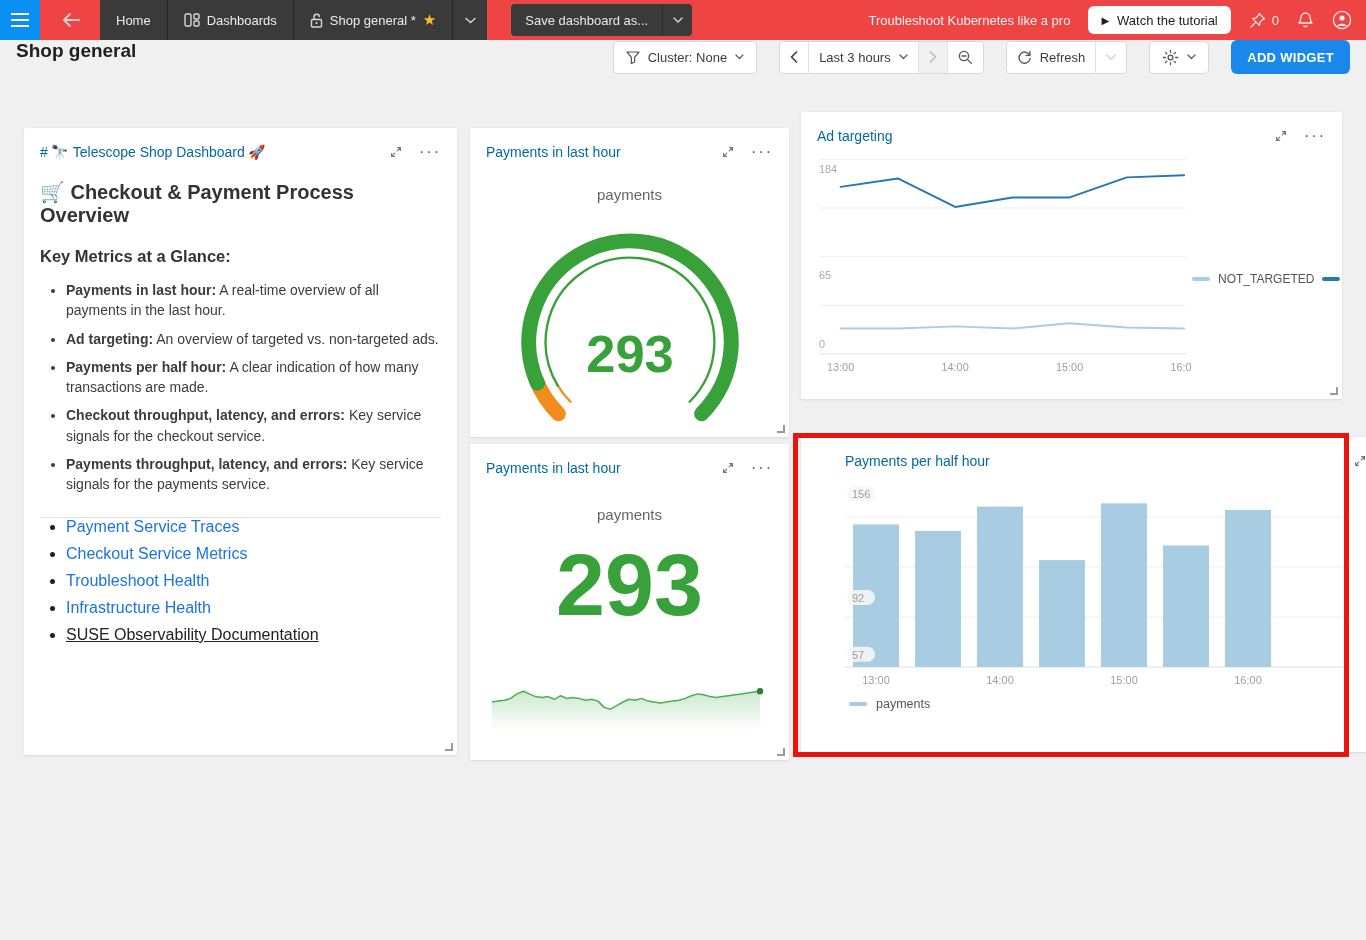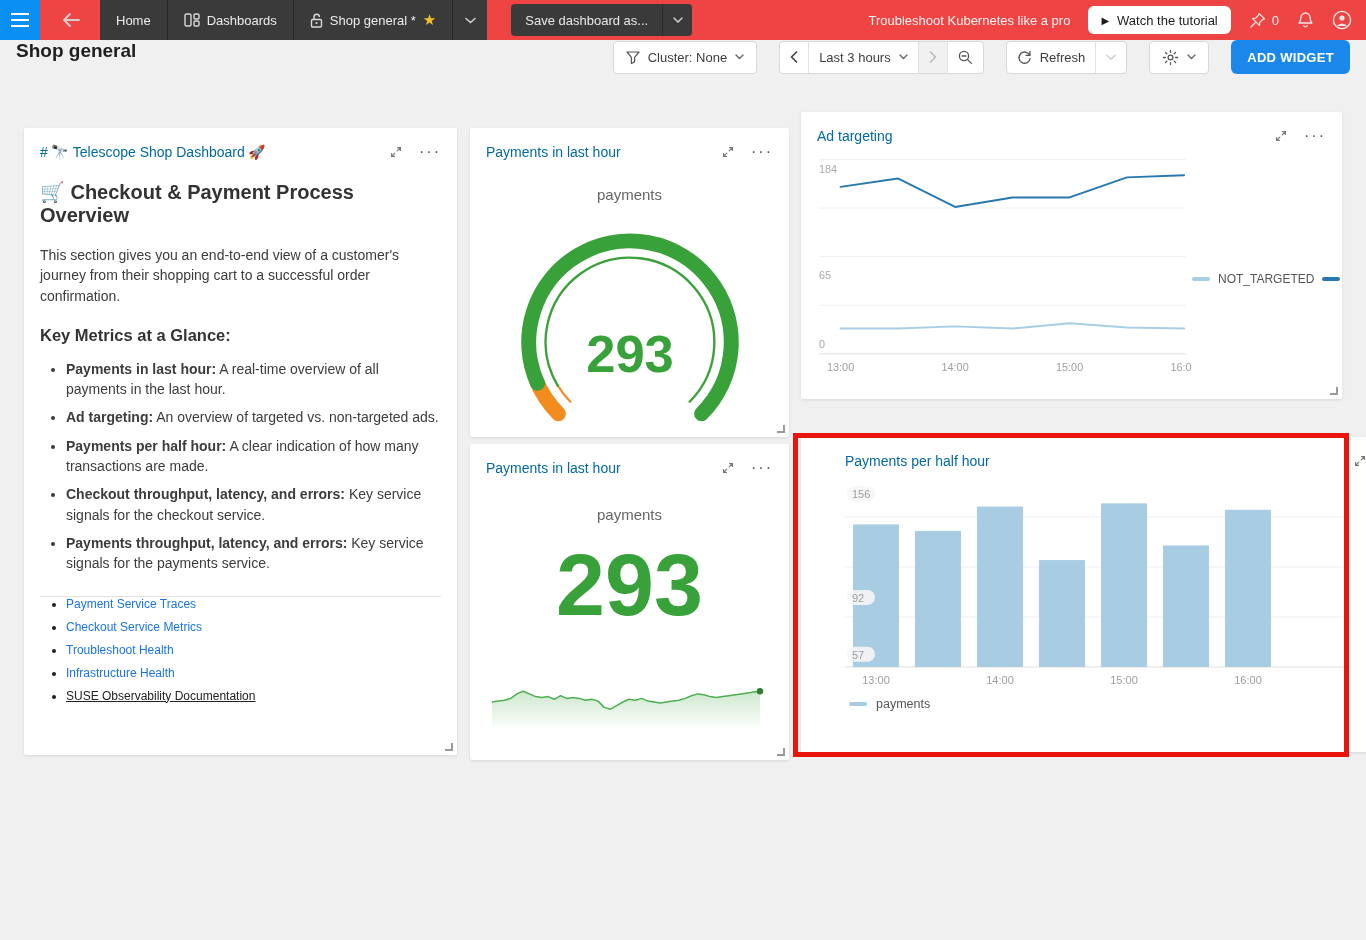--- a/index.html
+++ b/index.html
@@ -55,21 +55,21 @@
   
   .md-body { padding:6px 16px 0 16px; color:#3c3c3c; }
   .md-h1 { font-size:20px; font-weight:bold; color:#333; margin:14px 0 18px 0; }
   .md-p { font-size:14px; line-height:1.45; margin-bottom:18px; }
   .md-h2 { font-size:16.5px; font-weight:bold; color:#333; margin:20px 0 14px 0; }
   .md-ul { padding-left:26px; }
   .md-ul li { font-size:14px; line-height:1.45; margin-bottom:8px; }
   .md-ul b { font-weight:bold; }
   .md-divider { border:none; border-top:1px solid #e2e2e2; margin:22px 0 0 0; }
   .links-ul { padding-left:26px; }
-  .links-ul li { font-size:12px; margin-bottom:9px; color:#1f1f1f; }
+  .links-ul li { font-size:16px; margin-bottom:9px; color:#1f1f1f; }
   .md-link { color:#1b74e4; text-decoration:none; cursor:pointer; }
   .md-link.plain { color:#222; text-decoration:underline; }
 
   
   .metric-label { text-align:center; color:#666; font-size:15px; }
   #card-gauge .metric-label { margin-top:26px; }
   .gauge-wrap { display:flex; justify-content:center; margin-top:4px; }
   .big-number { text-align:center; color:#39a139; font-weight:bold; font-size:88px; line-height:1; margin-top:18px; }
   #card-number .metric-label { margin-top:30px; }
   .spark-wrap { position:absolute; left:20px; right:20px; bottom:26px; }
@@ -234,21 +234,20 @@
       <div class="head-icons">
         <svg width="14" height="14" viewBox="0 0 14 14" class="icon-btn">
             <path d="M8.6 2.6 H11.4 V5.4 M11.4 2.6 L8.2 5.8" stroke="#777" stroke-width="1.2" fill="none" stroke-linecap="round"></path>
             <path d="M5.4 11.4 H2.6 V8.6 M2.6 11.4 L5.8 8.2" stroke="#777" stroke-width="1.2" fill="none" stroke-linecap="round"></path>
           </svg>
         <div class="ellipsis">···</div>
       </div>
     </div>
     <div class="md-body">
       <div class="md-h1">🛒 Checkout &amp; Payment Process Overview</div>
-      <div class="md-p">This section gives you an end-to-end view of a customer's journey from their shopping cart to a successful order confirmation.</div>
       <div class="md-h2">Key Metrics at a Glance:</div>
       <ul class="md-ul">
         <li><b>Payments in last hour:</b><span> A real-time overview of all payments in the last hour.</span></li>
         <li><b>Ad targeting:</b><span> An overview of targeted vs. non-targeted ads.</span></li>
         <li><b>Payments per half hour:</b><span> A clear indication of how many transactions are made.</span></li>
         <li><b>Checkout throughput, latency, and errors:</b><span> Key service signals for the checkout service.</span></li>
         <li><b>Payments throughput, latency, and errors:</b><span> Key service signals for the payments service.</span></li>
       </ul>
       <hr class="md-divider">
       <ul class="links-ul">

